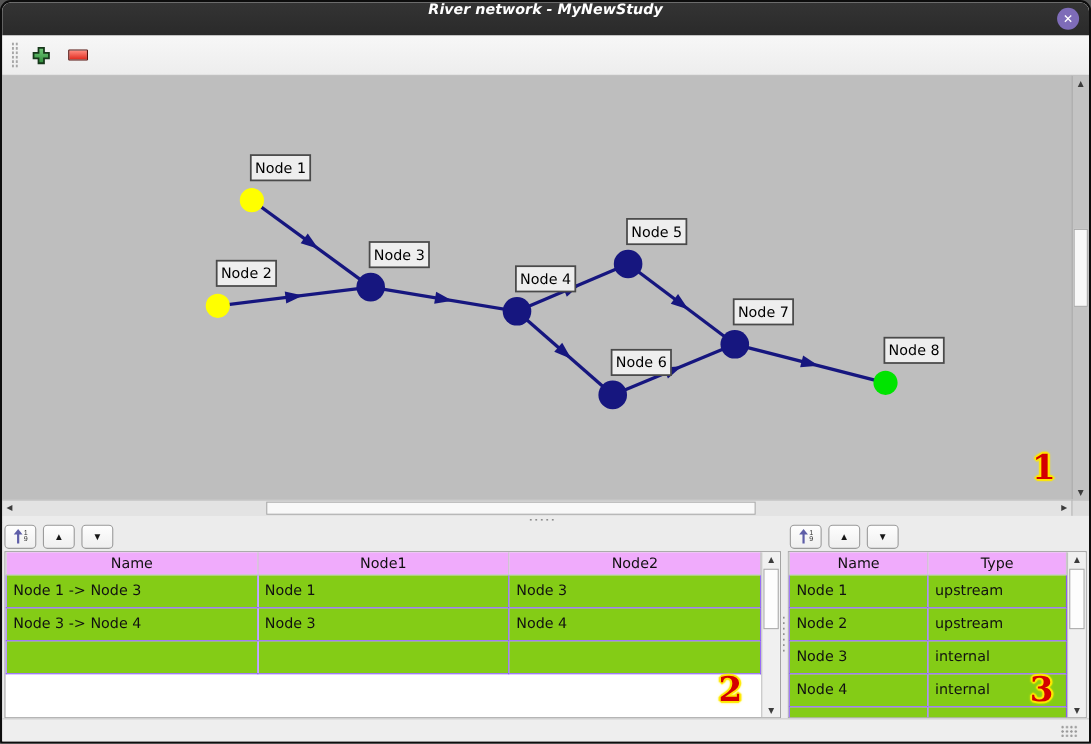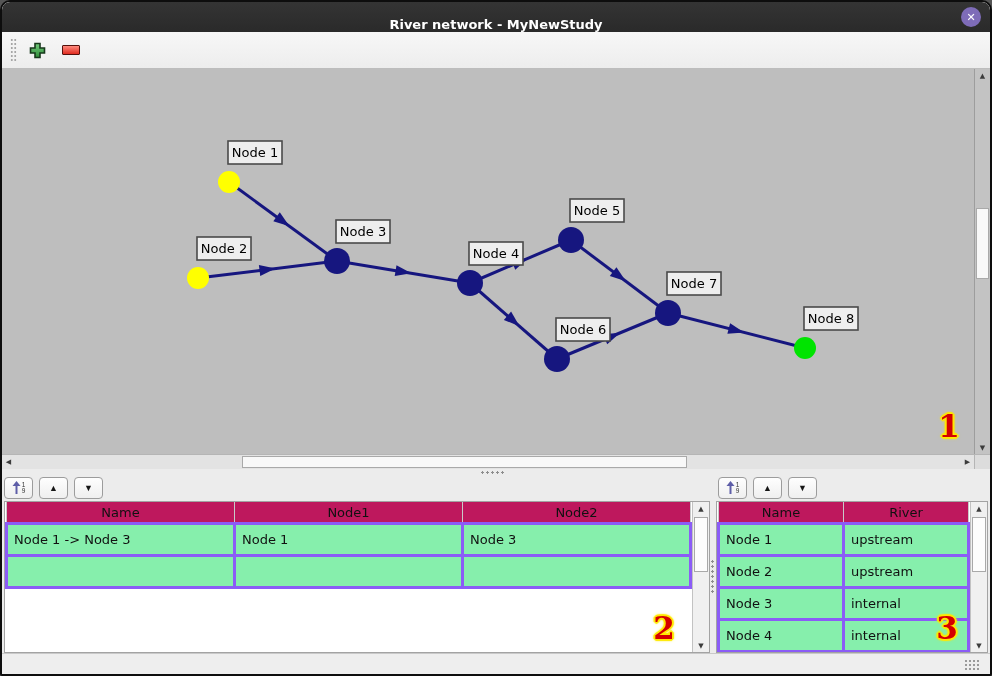--- a/index.html
+++ b/index.html
@@ -4,21 +4,21 @@
 <style>
   html,body{margin:0;padding:0;background:#555;}
   .window{
     width:992px;height:676px;box-sizing:border-box;position:relative;
     border:2px solid #0d0d0d;border-radius:10px 10px 2px 2px;overflow:hidden;
     display:flex;flex-direction:column;background:#ececec;
     font-family:"DejaVu Sans","Liberation Sans",sans-serif;color:#111;
   }
   
   .titlebar{flex:0 0 30px;background:linear-gradient(#343434,#2a2a2a);
-    border-radius:8px 8px 0 0;display:flex;align-items:flex-end;justify-content:center;position:relative;}
+    border-radius:8px 8px 0 0;display:flex;align-items:flex-start;justify-content:center;position:relative;font-style:italic;}
   .title{color:#fff;font-size:13px;font-weight:bold;}
   .close-btn{position:absolute;right:9px;top:5px;width:20px;height:20px;border-radius:50%;
     background:#7e6cb8;color:#fff;font-size:11px;font-weight:bold;
     display:flex;align-items:center;justify-content:center;cursor:pointer;}
   
   .toolbar{flex:0 0 36px;background:linear-gradient(#f7f7f7,#ededed);
     border-bottom:1px solid #bdbdbd;display:flex;align-items:center;padding:0 8px;}
   .grip{width:7px;height:24px;margin-right:10px;
     background-image:radial-gradient(circle,#a6a6a6 1px,transparent 1.3px);background-size:3.5px 4px;}
   .toolbtn{border:none;background:transparent;padding:2px;margin-right:12px;display:flex;align-items:center;cursor:pointer;}
@@ -53,23 +53,23 @@
   .panel-right{flex:1;}
   .btnrow{flex:0 0 26px;display:flex;align-items:center;gap:6px;padding:0 2px;}
   .tbtn{height:22px;min-width:29px;border:1px solid #9c9c9c;border-radius:4px;
     background:linear-gradient(#fefefe,#efefef);display:flex;align-items:center;justify-content:center;
     font-size:9px;color:#161616;cursor:pointer;padding:0;}
   .sort-digits{display:flex;flex-direction:column;font-size:6.5px;line-height:6.5px;color:#333;margin-left:1px;}
   .tablewrap{flex:1;display:flex;overflow:hidden;background:#fff;border:1px solid #a3a3a3;min-height:0;}
   .panel-left .tablewrap{margin-left:2px;}
   .panel-right .tablewrap{margin-right:2px;}
   table.grid{border-collapse:collapse;table-layout:fixed;flex:1;align-self:flex-start;width:calc(100% - 16px);}
-  table.grid th{height:20px;background:#be185d;border:1px solid #c9c9c9;border-top:none;
+  table.grid th{height:20px;background:#f0abfc;border:1px solid #c9c9c9;border-top:none;
     font-weight:normal;font-size:13px;padding:0;}
-  table.grid td{height:29px;border:3px solid #8b5cf6;background:#86efac;font-size:13px;padding:0 6px;
+  table.grid td{height:29px;border:1px solid #8b5cf6;background:#84cc16;font-size:13px;padding:0 6px;
     white-space:nowrap;overflow:hidden;}
   #reaches-table th{width:33.3%;}
   #nodes-table th{width:50%;}
   .tscroll{flex:0 0 16px;background:#f0f0f0;border-left:1px solid #c2c2c2;display:flex;flex-direction:column;}
   .table-vthumb{left:1px;right:1px;top:2%;height:44%;background:#fdfdfd;}
   
   .statusbar{flex:1;background:#eeeeee;border-top:1px solid #c9c9c9;position:relative;}
   .resize-grip{position:absolute;right:10px;bottom:4px;width:16px;height:11px;
     background-image:radial-gradient(circle,#9a9a9a 1px,transparent 1.2px);background-size:4px 4px;cursor:nwse-resize;}
   
@@ -220,20 +220,25 @@
                 <th>Node2</th>
               </tr>
             </thead>
           <tbody>
               <tr>
                 <td>Node 1 -&gt; Node 3</td>
                 <td>Node 1</td>
                 <td>Node 3</td>
               </tr>
               <tr>
+                <td>Node 3 -&gt; Node 4</td>
+                <td>Node 3</td>
+                <td>Node 4</td>
+              </tr>
+              <tr>
                 <td></td>
                 <td></td>
                 <td></td>
               </tr>
             </tbody>
         </table>
         <div class="tscroll">
           <div class="sarrow">▲</div>
           <div class="strack">
             <div class="sthumb table-vthumb"></div>
@@ -258,21 +263,21 @@
           </span>
         </button>
         <button class="tbtn">▲</button>
         <button class="tbtn">▼</button>
       </div>
       <div class="tablewrap">
         <table class="grid" id="nodes-table">
           <thead>
               <tr>
                 <th>Name</th>
-                <th>River</th>
+                <th>Type</th>
               </tr>
             </thead>
           <tbody>
               <tr>
                 <td>Node 1</td>
                 <td>upstream</td>
               </tr>
               <tr>
                 <td>Node 2</td>
                 <td>upstream</td>

